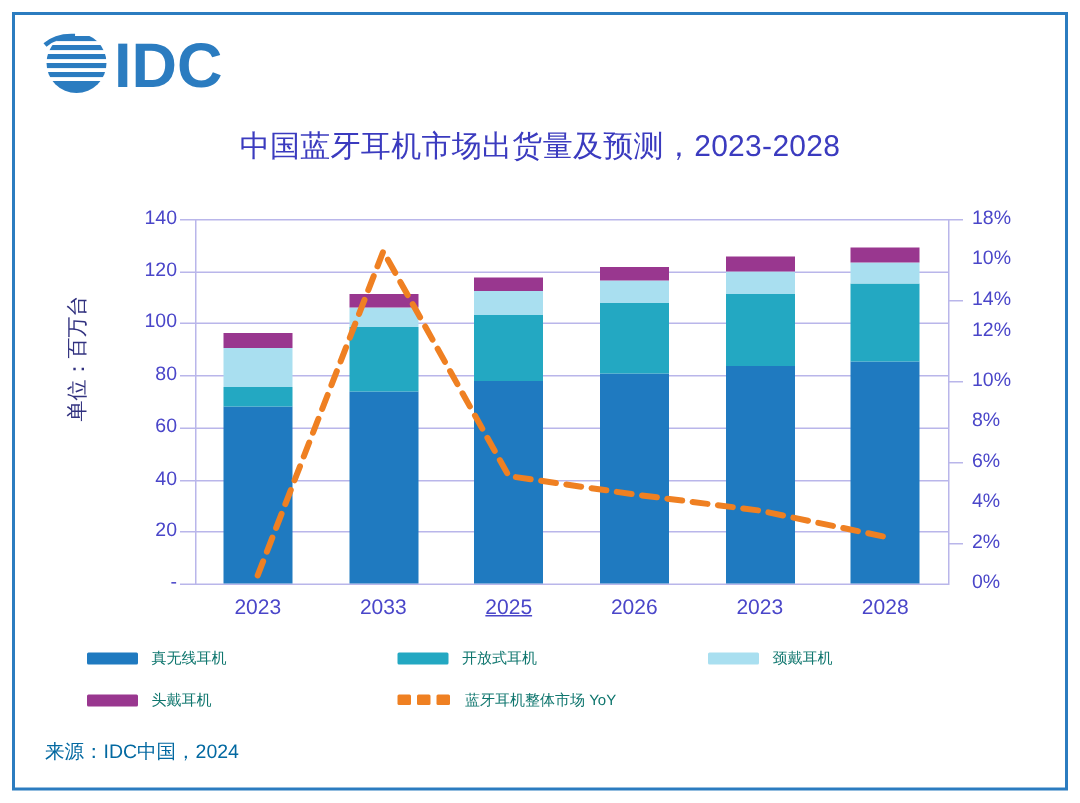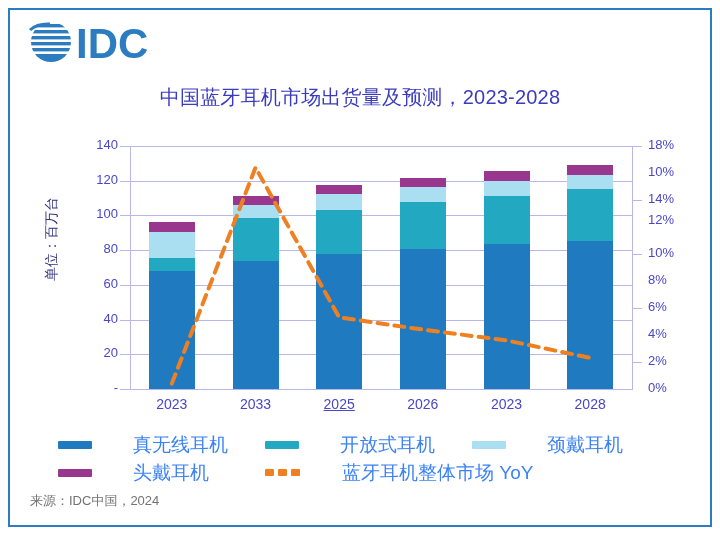--- a/index.html
+++ b/index.html
@@ -177,31 +177,30 @@
   }
   .swatch-dash i {
     position: absolute;
     top: 0;
     width: 9px;
     height: 7px;
     background: #ef8022;
     border-radius: 1px;
   }
   .legend-text {
-    font-size: 19px;
-    color: #3b82f6;
-    margin-left: 32px;
+    font-size: 10px;
+    color: #0f766e;
   }
 
   .source {
     position: absolute;
     left: 30px;
     top: 492px;
     font-size: 13px;
-    color: #737373;
+    color: #0369a1;
   }
 </style>
 </head>
 <body>
 
 <div id="root">
   <div class="frame"></div>
 
   <div class="logo">
     <svg width="160" height="52" viewBox="0 0 160 52" xmlns="http://www.w3.org/2000/svg">

